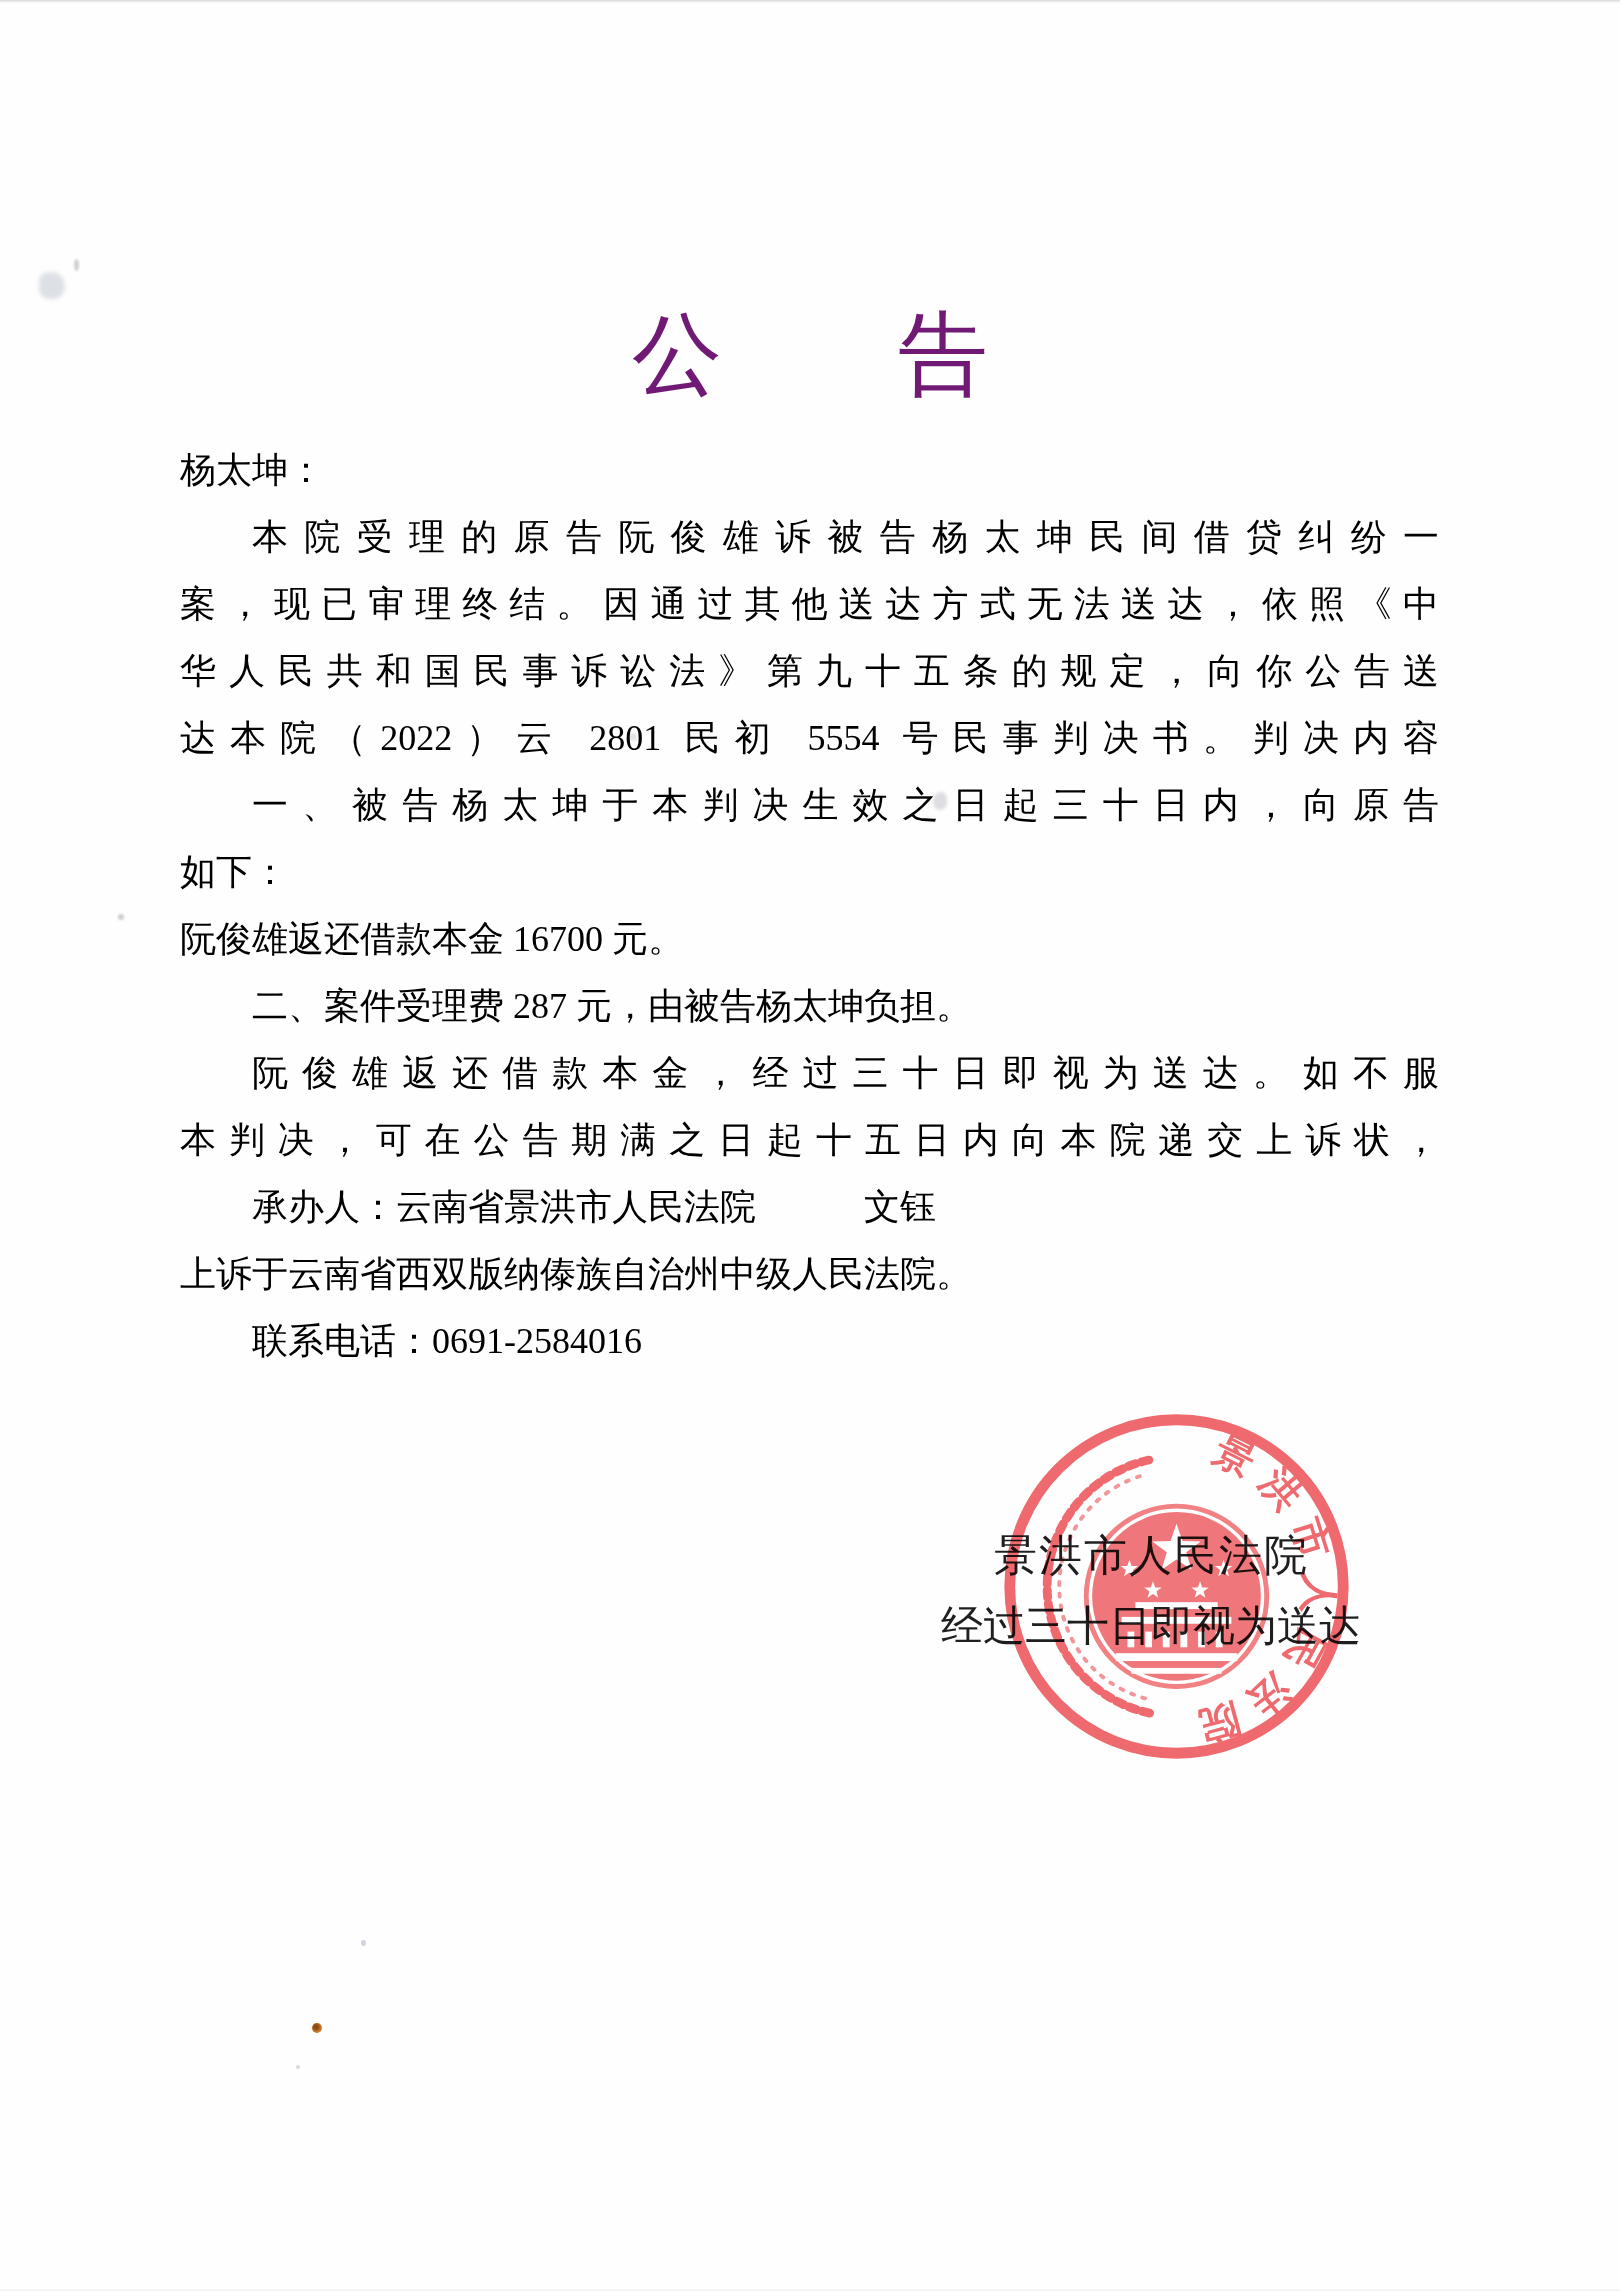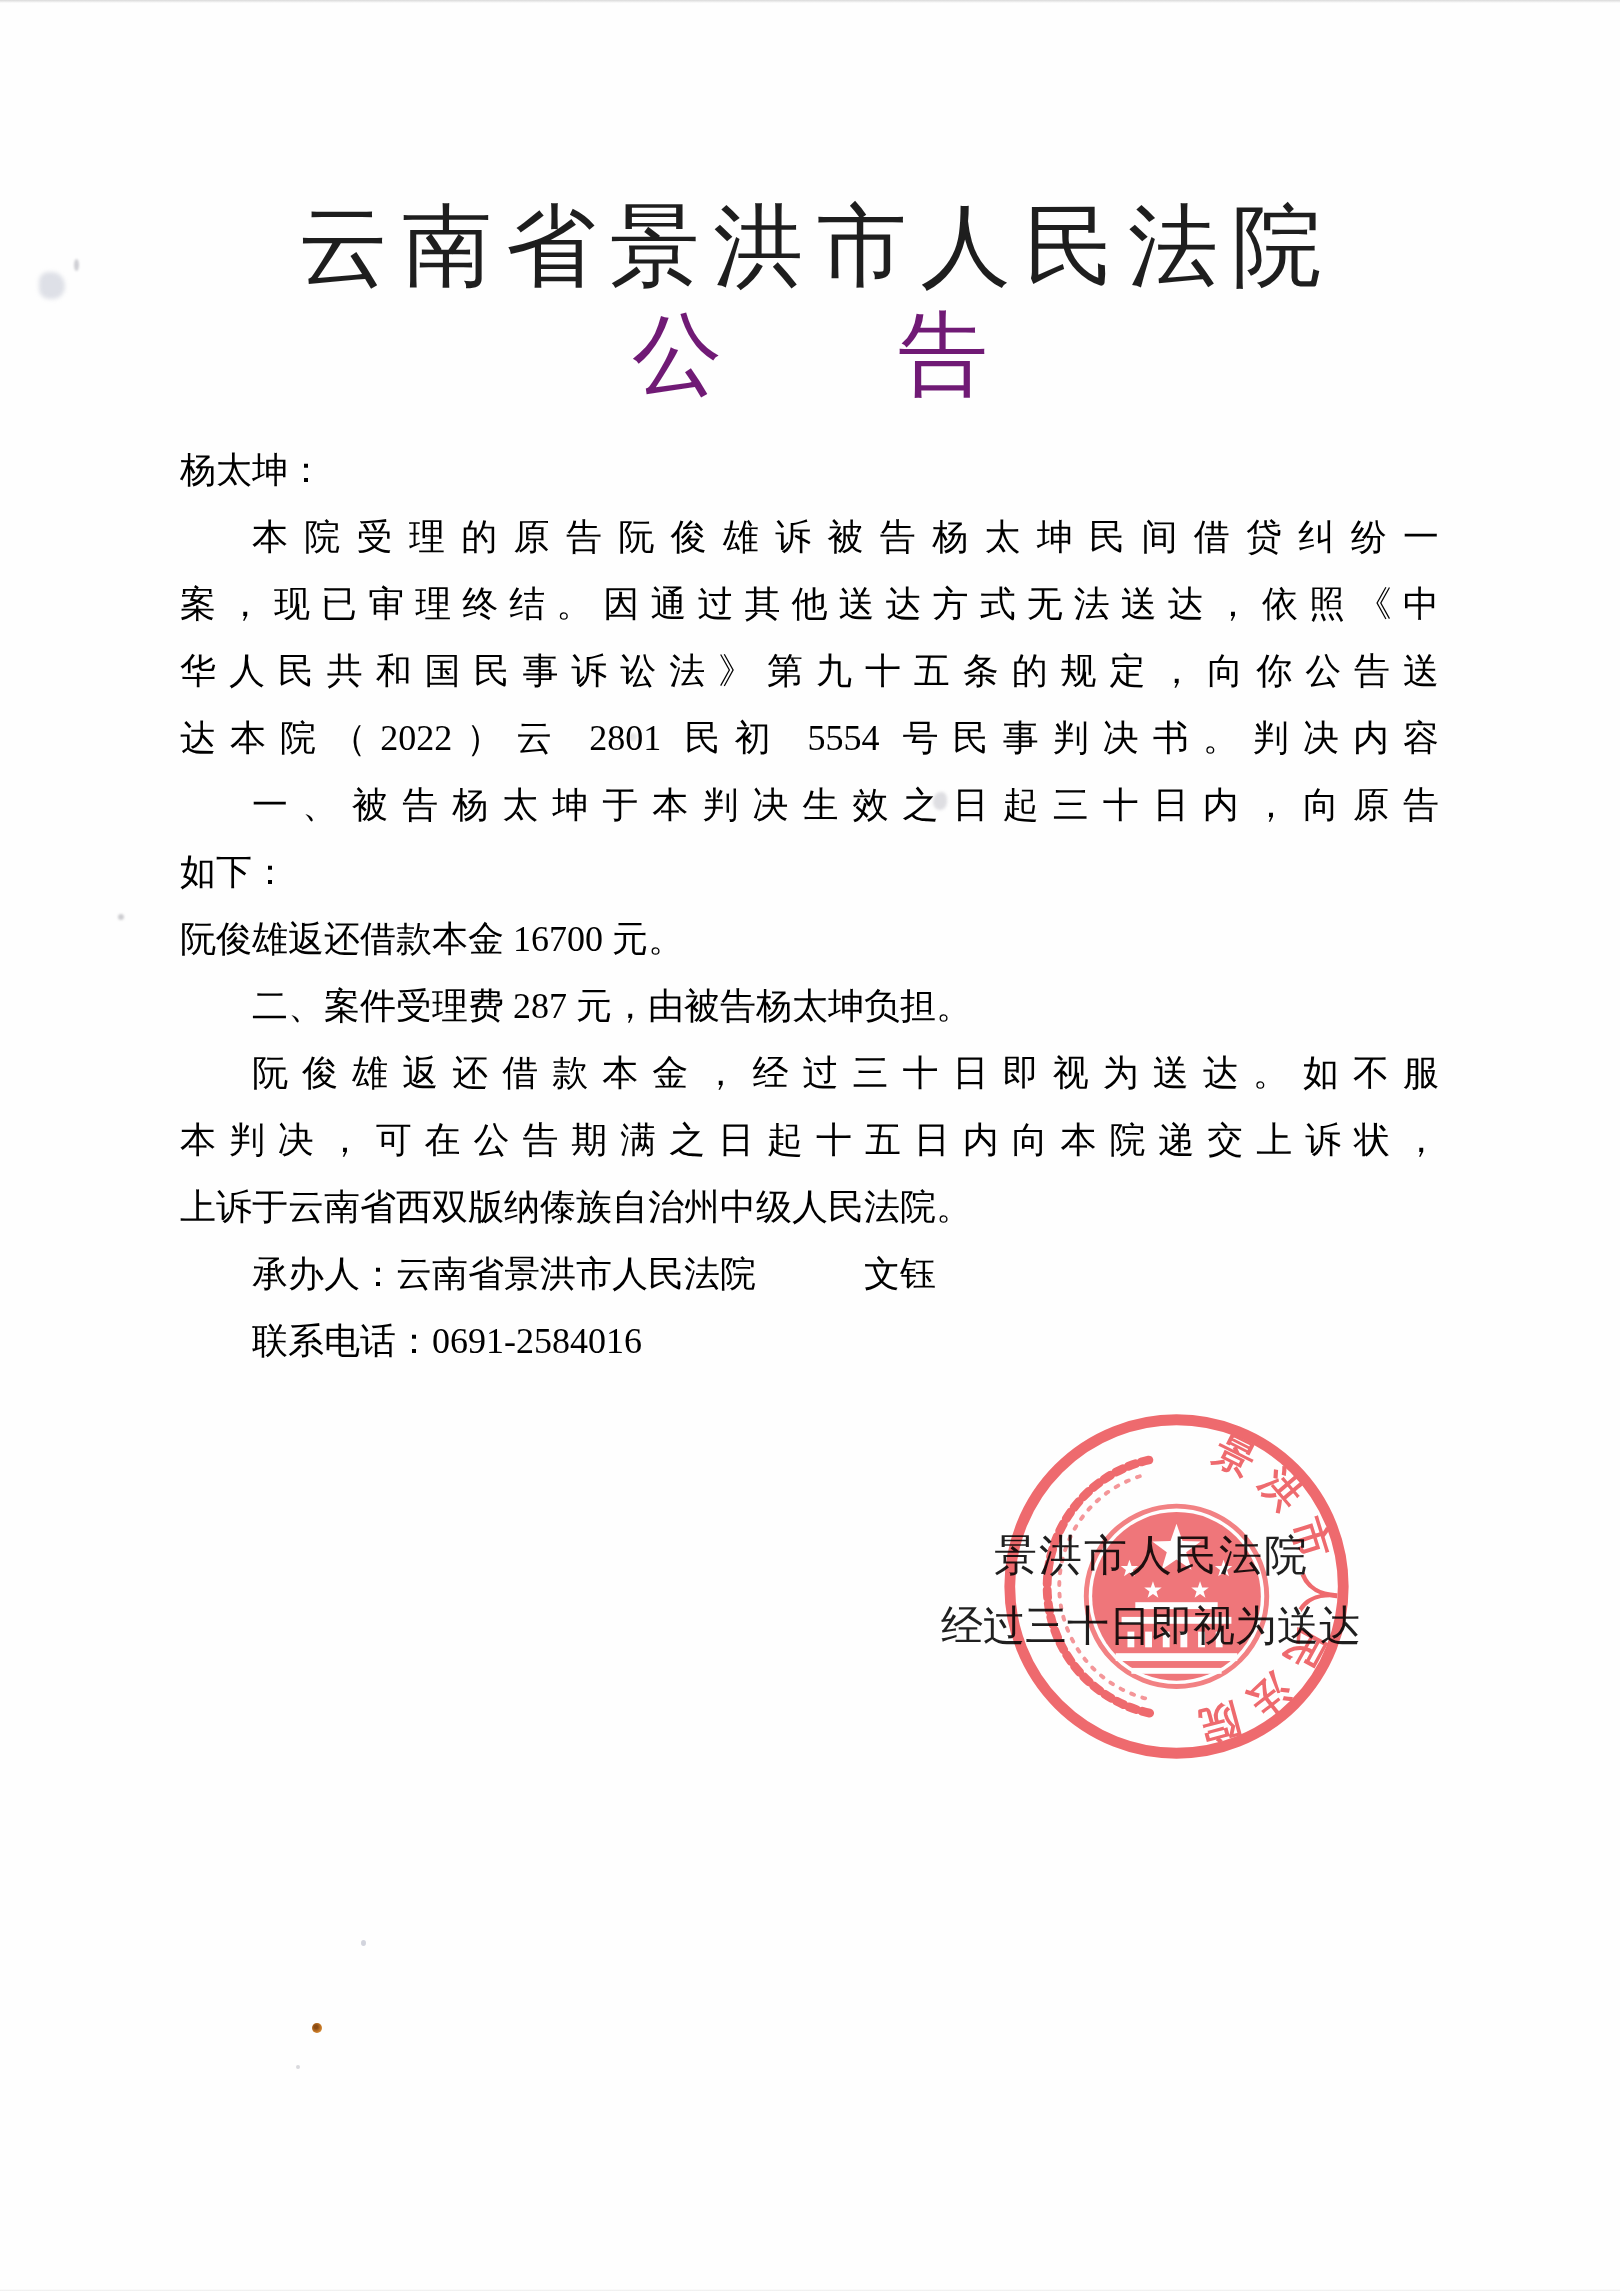--- a/index.html
+++ b/index.html
@@ -70,38 +70,37 @@
   .sp7{left:296px;top:2065px;width:3.9px;height:3.9px;background:rgba(150,150,160,.35);}
   .sp8{left:629px;top:733px;width:7.8px;height:7.8px;background:rgba(150,150,160,.25);filter:blur(1px);}
 </style>
 </head>
 <body>
 
 <div class="page">
   <div class="edge-top"></div>
   <div class="edge-bottom"></div>
 
-  <h1 class="title">云南省景洪市人民法院</h1>
 
   <div class="title2"><span>公</span><span class="gap"></span><span>告</span></div>
 
   <div class="body">
     <div class="line">杨太坤：</div>
     <div class="line indent fill">本院受理的原告阮俊雄诉被告杨太坤民间借贷纠纷一</div>
     <div class="line fill">案，现已审理终结。因通过其他送达方式无法送达，依照《中</div>
     <div class="line fill">华人民共和国民事诉讼法》第九十五条的规定，向你公告送</div>
     <div class="line fill">达本院（2022）云 2801 民初 5554 号民事判决书。判决内容</div>
     <div class="line indent fill">一、被告杨太坤于本判决生效之日起三十日内，向原告</div>
     <div class="line">如下：</div>
     <div class="line">阮俊雄返还借款本金 16700 元。</div>
     <div class="line indent">二、案件受理费 287 元，由被告杨太坤负担。</div>
     <div class="line indent fill">阮俊雄返还借款本金，经过三十日即视为送达。如不服</div>
     <div class="line fill">本判决，可在公告期满之日起十五日内向本院递交上诉状，</div>
+    <div class="line indent">承办人：云南省景洪市人民法院　　　文钰</div>
     <div class="line">上诉于云南省西双版纳傣族自治州中级人民法院。</div>
-    <div class="line indent">承办人：云南省景洪市人民法院　　　文钰</div>
     <div class="line indent">联系电话：0691-2584016</div>
   </div>
 
   <div class="sig">景洪市人民法院</div>
   <div class="date">经过三十日即视为送达</div>
 
   <div class="seal">
     <svg viewBox="0 0 364 364" width="357" height="357">
       <defs>
         <polygon id="star" points="0,-26 6.1,-8.4 24.7,-8 9.9,3.2 15.3,21 0,10.4 -15.3,21 -9.9,3.2 -24.7,-8 -6.1,-8.4"></polygon>

